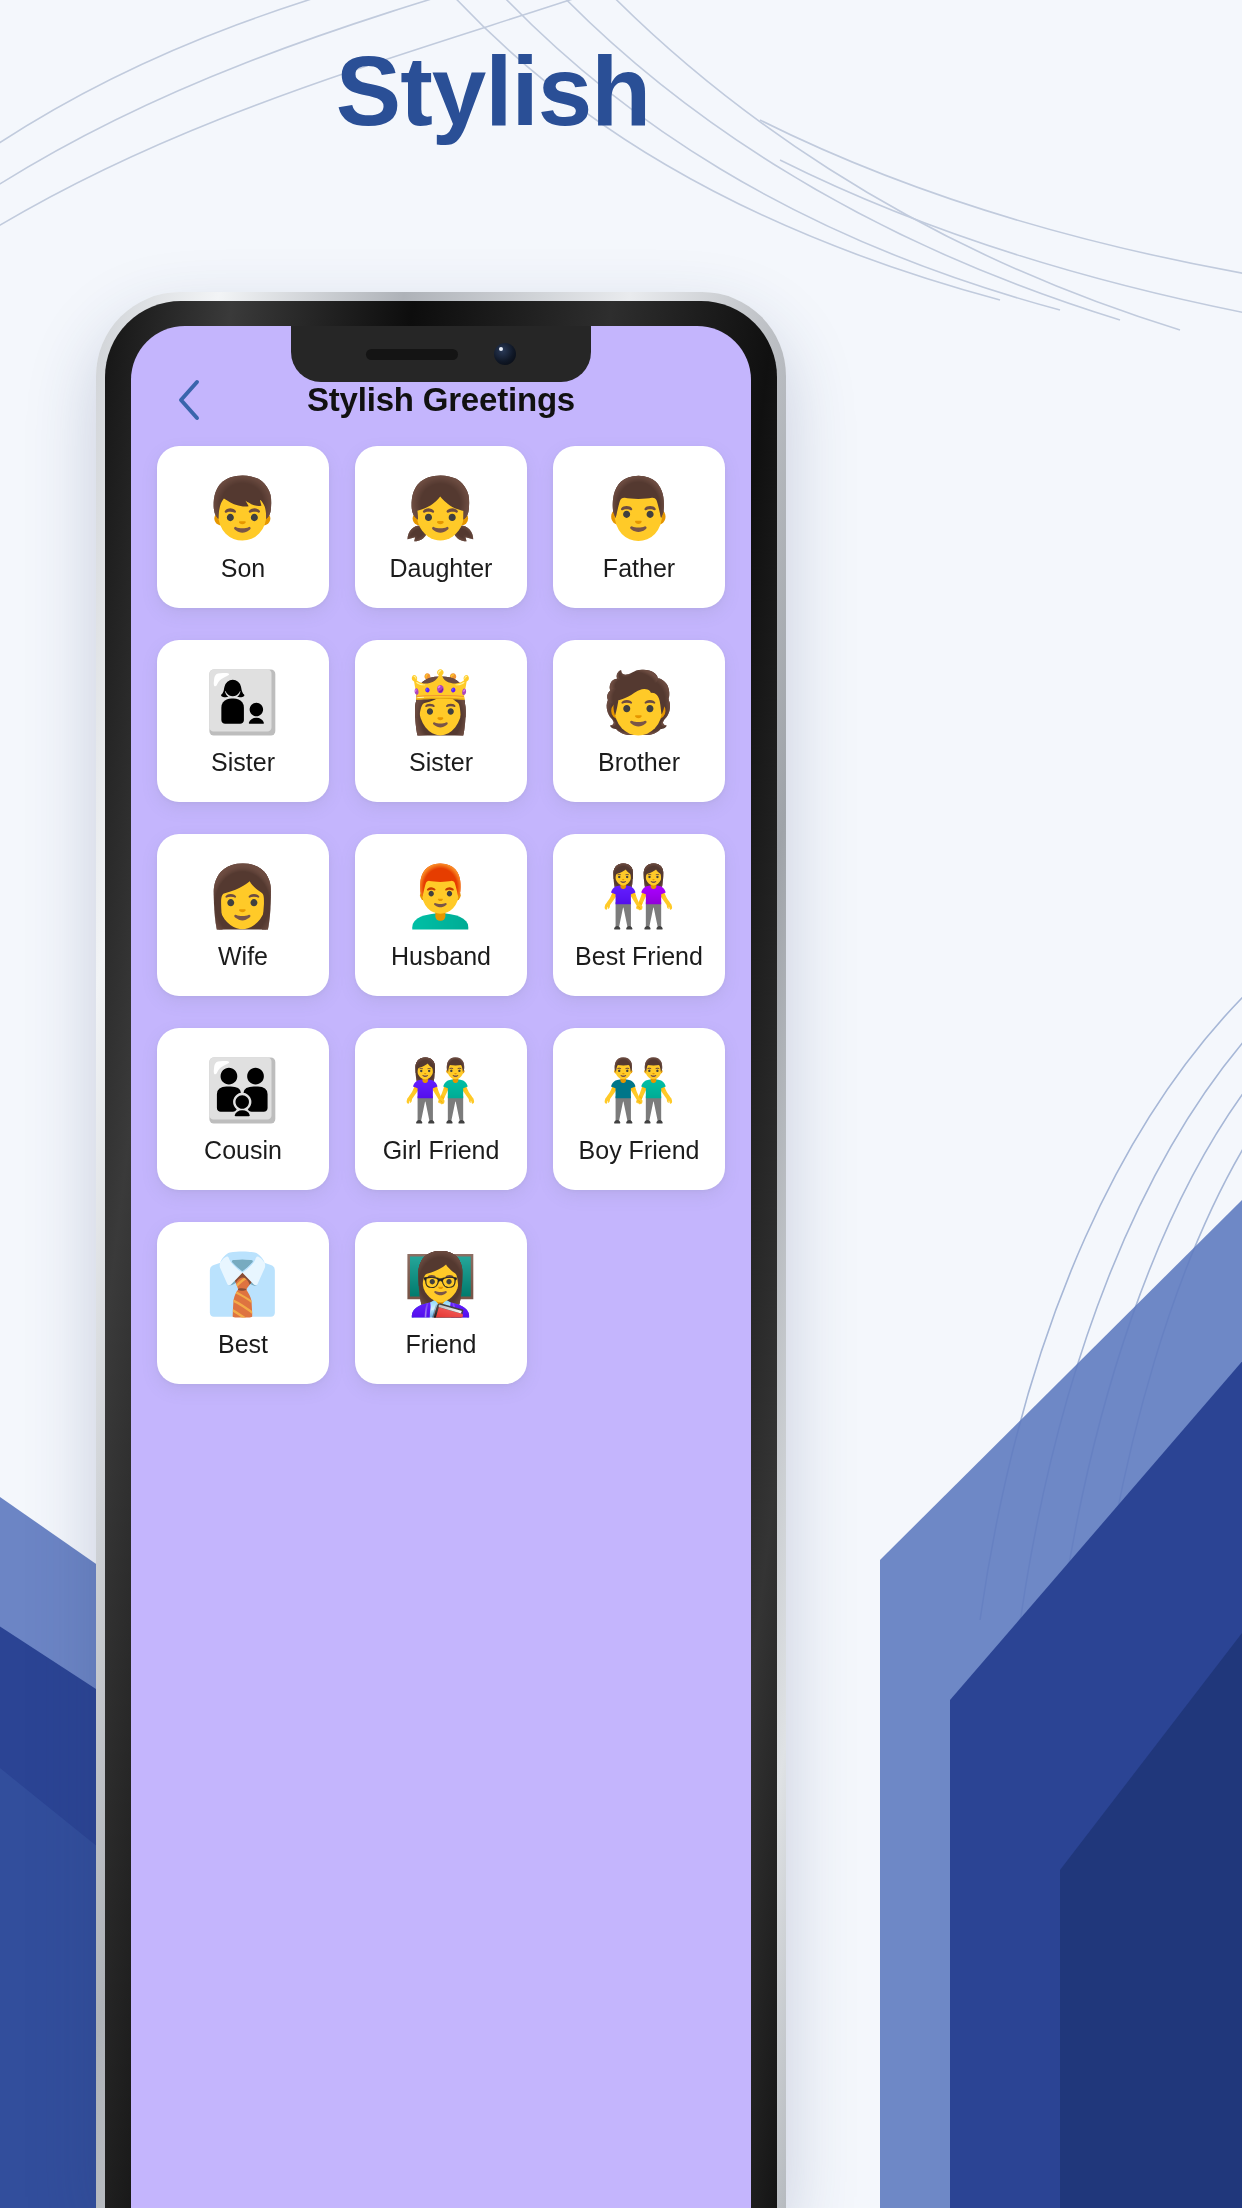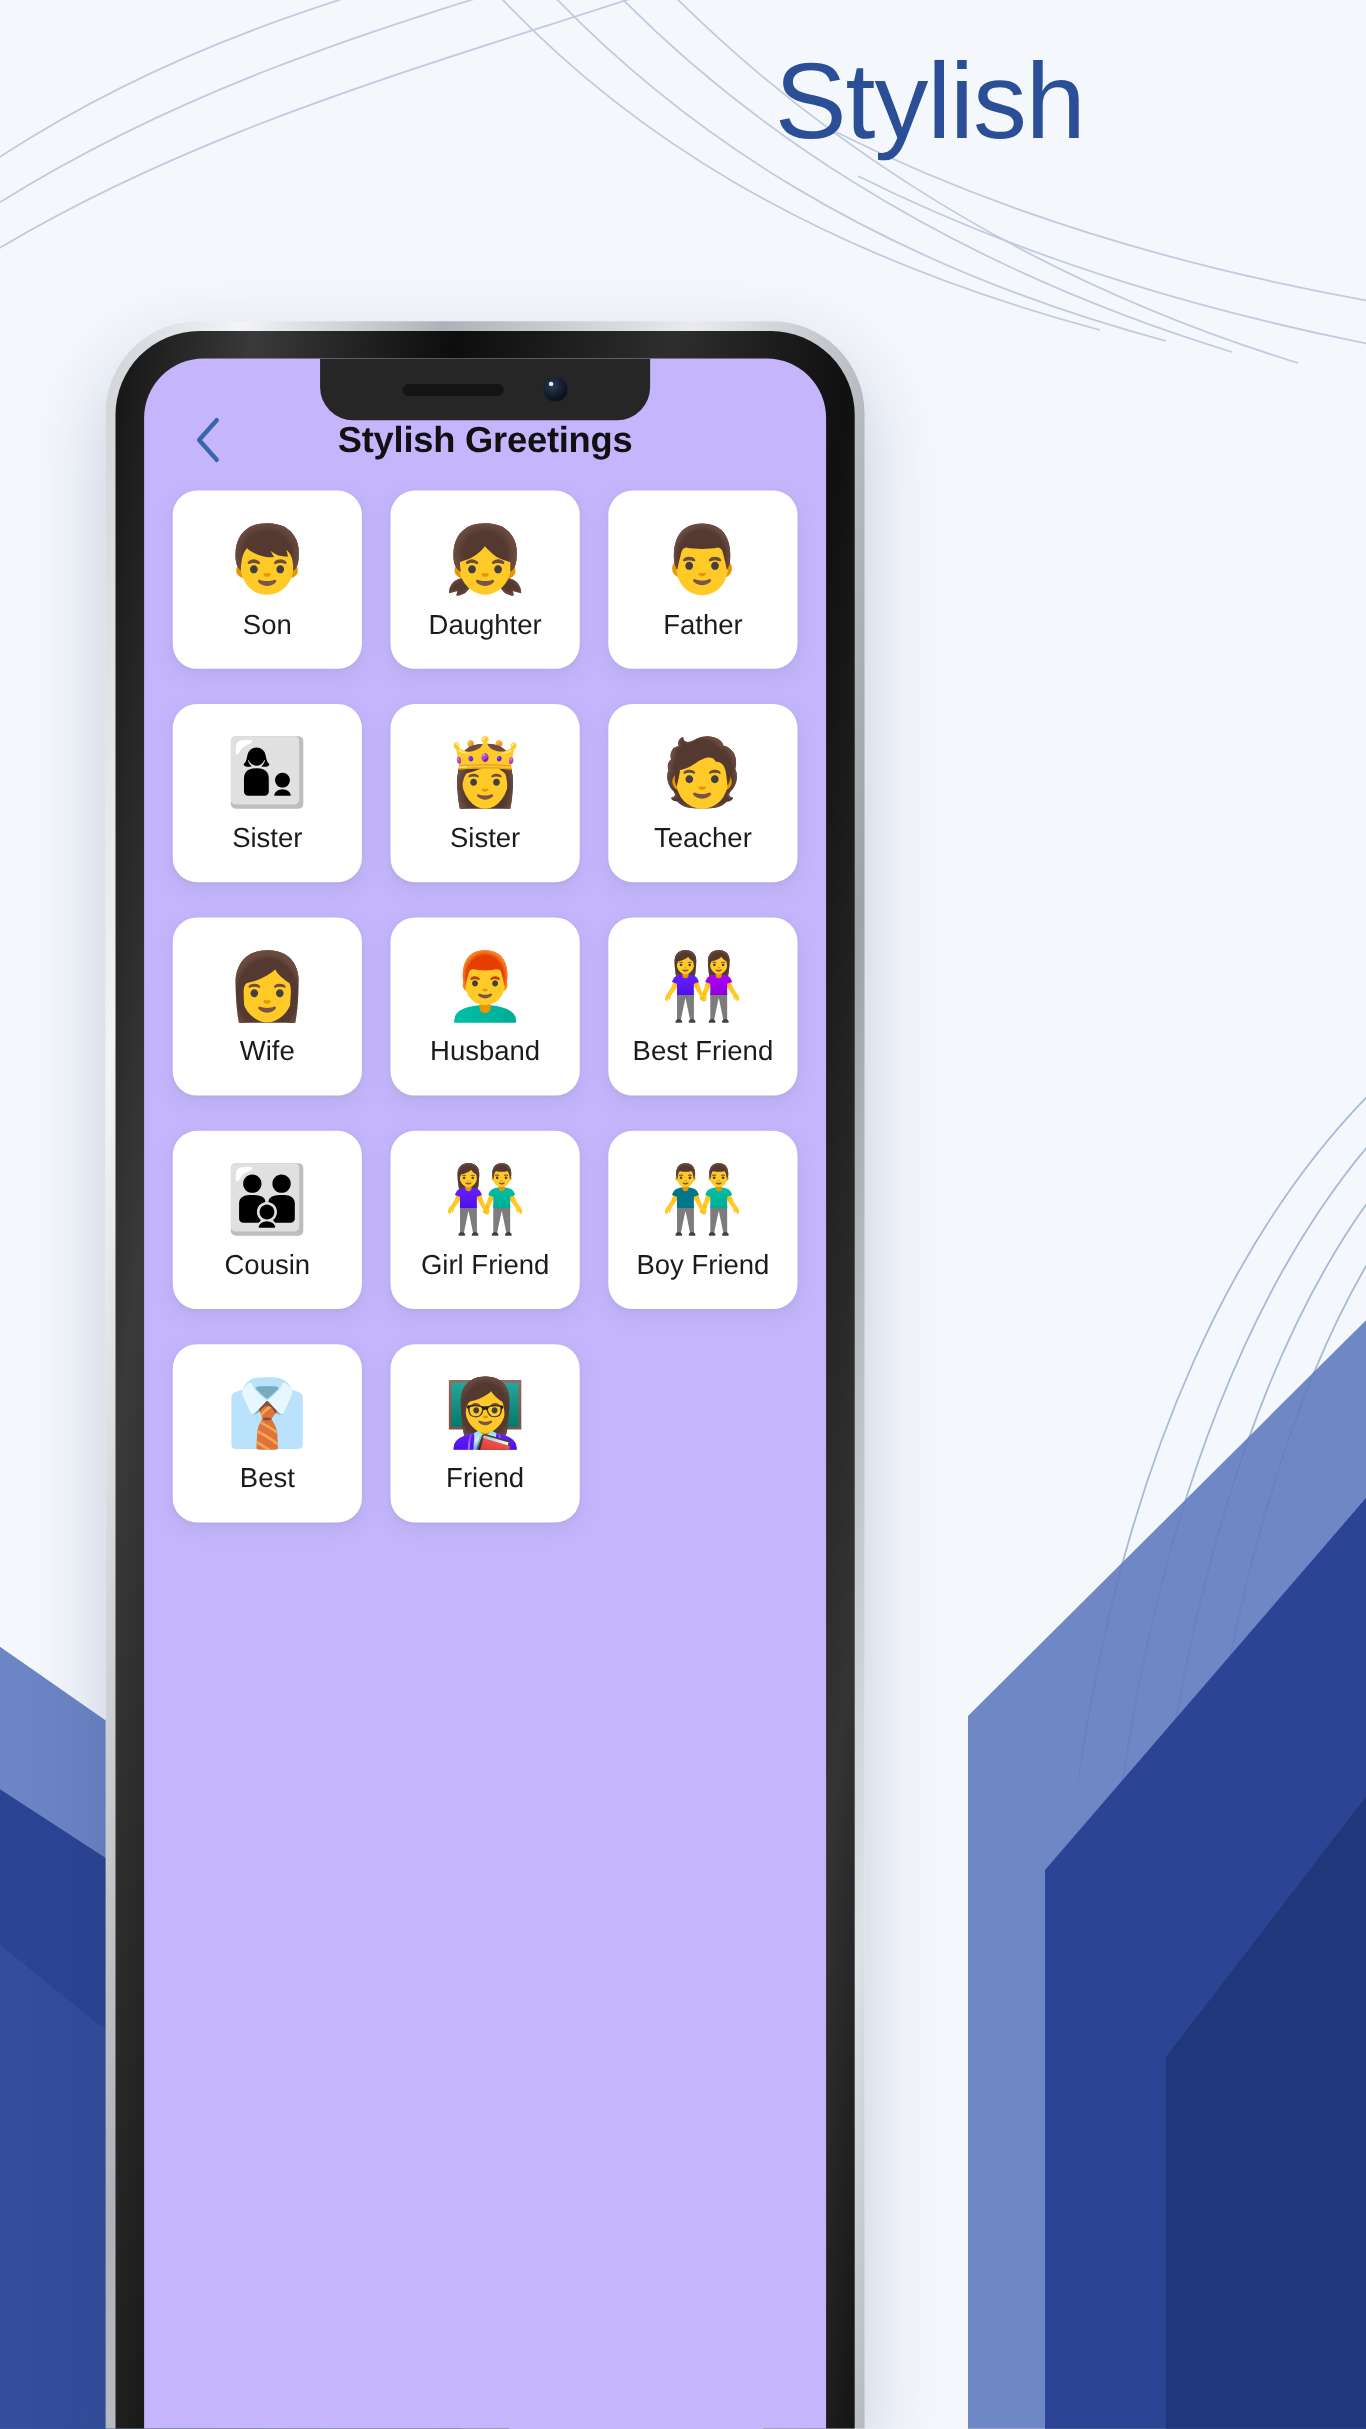--- a/index.html
+++ b/index.html
@@ -11,24 +11,24 @@
   }
 
   
   .bg-layer { position:absolute; inset:0; overflow:hidden; }
   .bg-svg { position:absolute; inset:0; width:1242px; height:2208px; }
 
   
   .headline {
     position:absolute;
     top:42px; left:0; width:986px;
-    text-align:right;
+    text-align:center;
     font-size:98px;
     line-height:1.0;
-    font-weight:normal;
+    font-weight:bold;
     letter-spacing:-1px;
     color:#2a4f96;
     z-index:5;
   }
   .headline .l2 { display:block; margin-top:12px; }
 
   
   .phone {
     position:absolute;
     left:96px; top:292px;
@@ -205,21 +205,21 @@
         <div class="card">
           <div class="card-emoji">👩‍👦</div>
           <div class="card-label">Sister</div>
         </div>
         <div class="card">
           <div class="card-emoji">👸</div>
           <div class="card-label">Sister</div>
         </div>
         <div class="card">
           <div class="card-emoji">🧑</div>
-          <div class="card-label">Teacher</div>
+          <div class="card-label">Brother</div>
         </div>
         <div class="card">
           <div class="card-emoji">👩</div>
           <div class="card-label">Wife</div>
         </div>
         <div class="card">
           <div class="card-emoji">👨‍🦰</div>
           <div class="card-label">Husband</div>
         </div>
         <div class="card">

